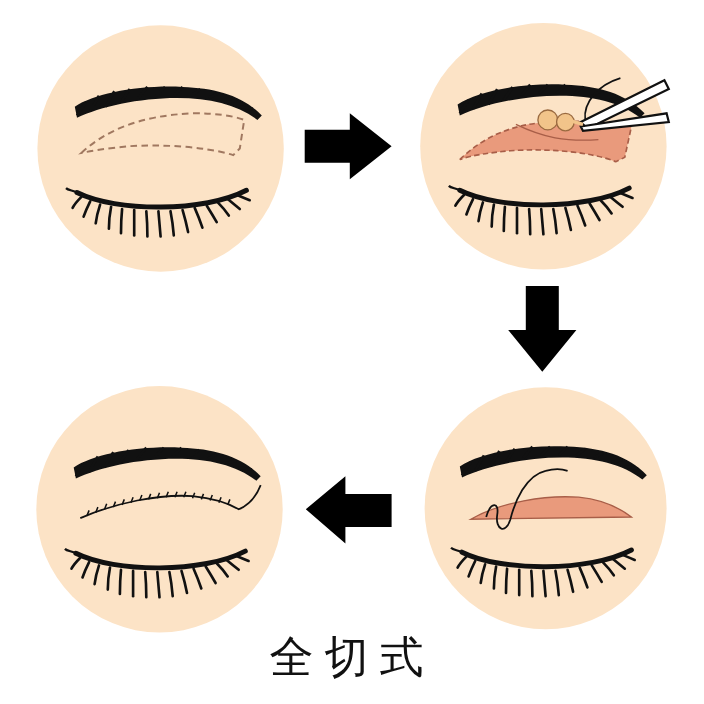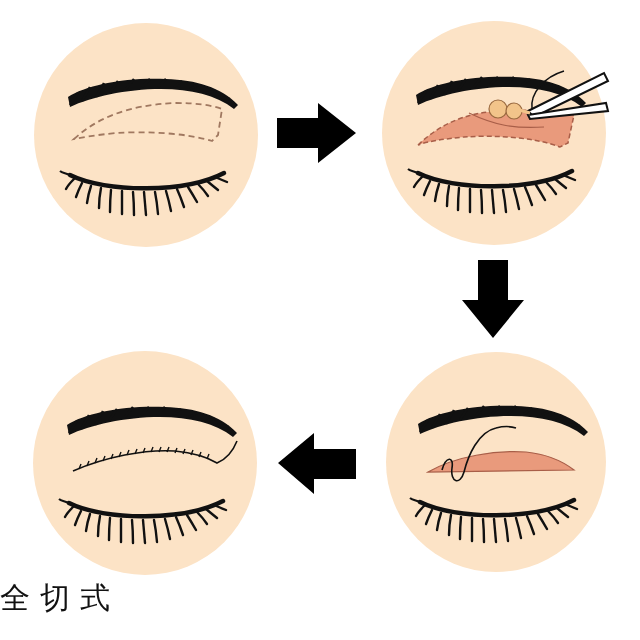--- a/index.html
+++ b/index.html
@@ -1,22 +1,22 @@
 <!DOCTYPE html>
 <html><head>
   <meta charset="utf-8">
   <style>
     html, body { margin: 0; padding: 0; background: #ffffff; }
     body { width: 640px; height: 640px; position: relative; overflow: hidden; }
     #stage { position: absolute; left: 0; top: 0; width: 640px; height: 640px; }
     .caption {
       position: absolute; left: 0; width: 640px; top: 568px; height: 60px;
-      text-align: left;
+      text-align: center;
       font-family: "DejaVu Serif", "Liberation Serif", serif;
-      font-size: 30px; letter-spacing: 10px; color: #111;
+      font-size: 40px; letter-spacing: 10px; color: #111;
       line-height: 60px;
     }
   </style>
 </head>
 <body>
 
 <svg id="stage" viewBox="0 0 640 640" xmlns="http://www.w3.org/2000/svg">
   <defs>
 
     <g id="brow">

